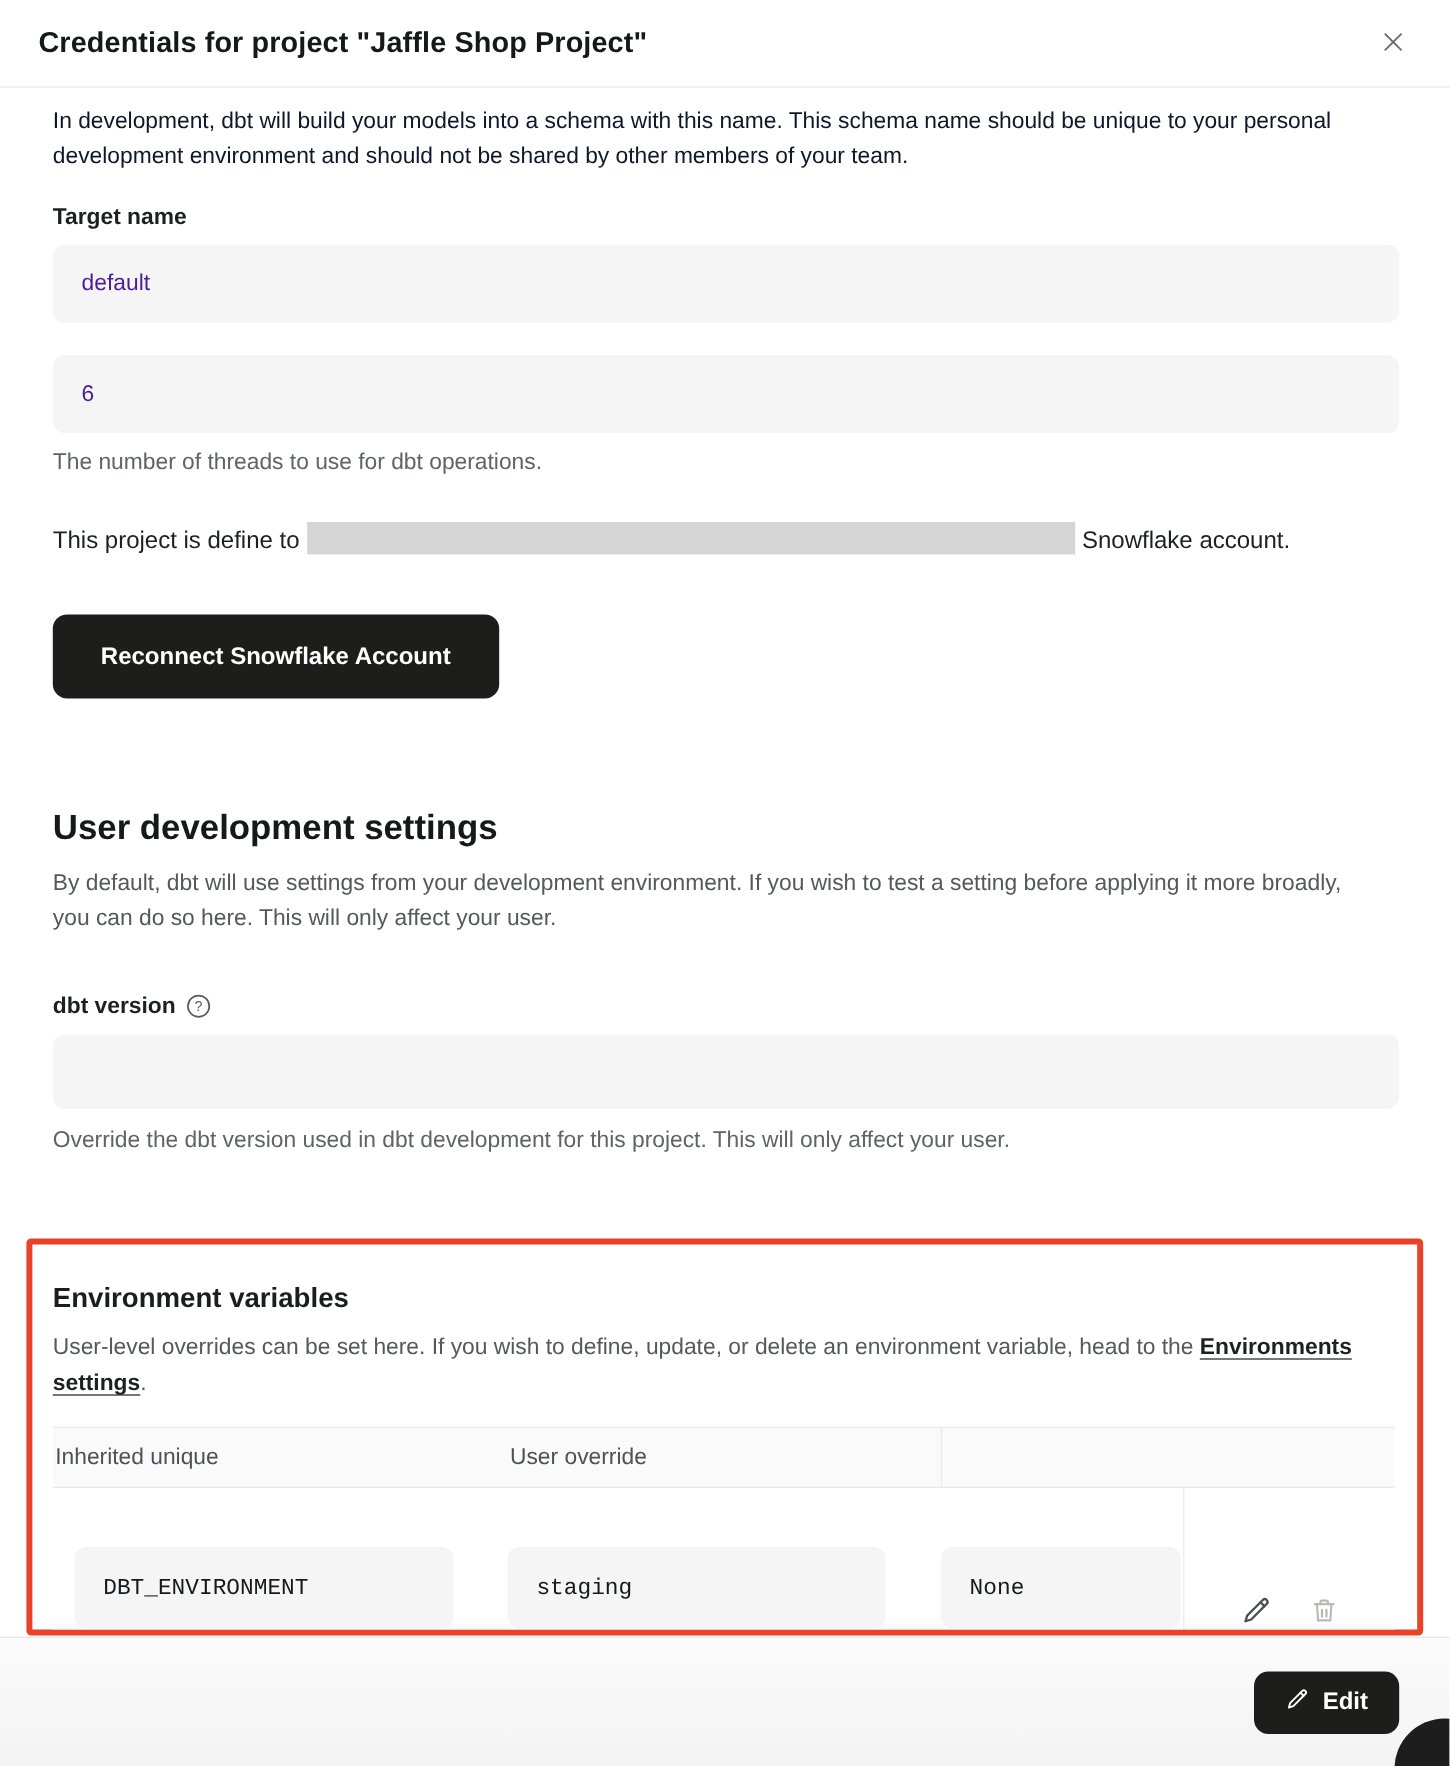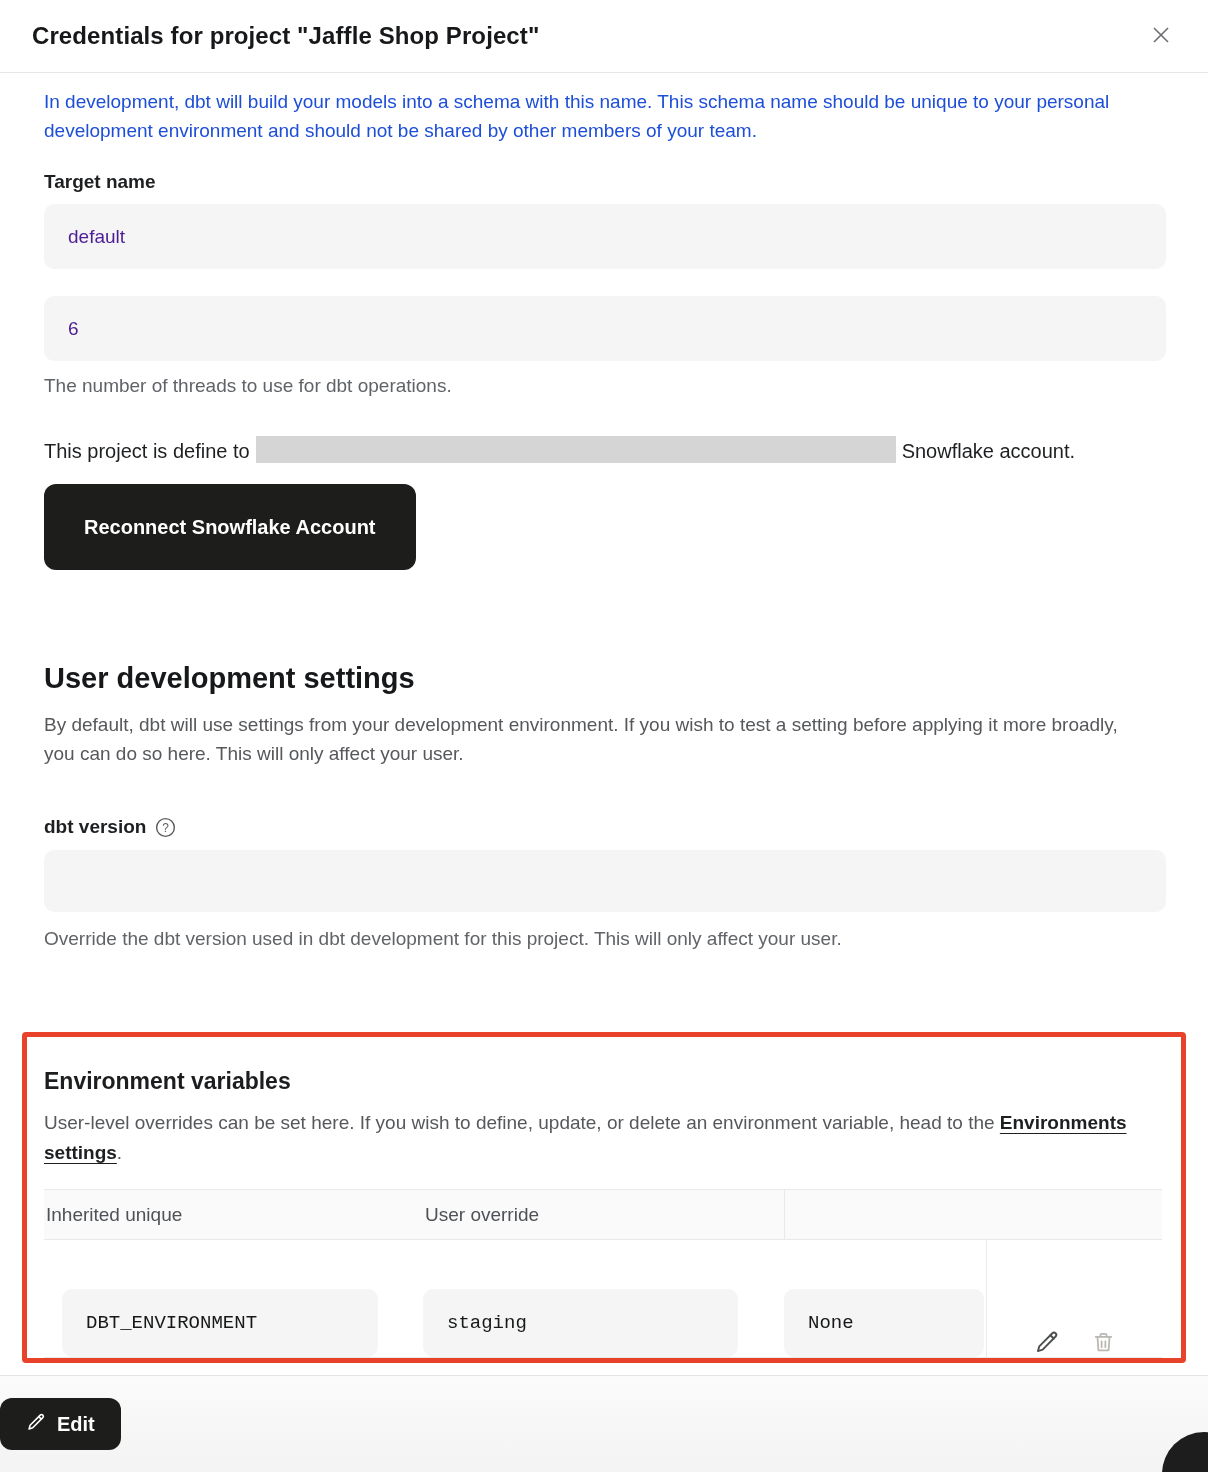--- a/index.html
+++ b/index.html
@@ -20,21 +20,21 @@
     padding:0 30px 0 32px;
     border-bottom:1px solid #e7e7e7;
   }
   .modal-title { font-size:24px; font-weight:700; color:#16181a; letter-spacing:.1px; }
   .close-btn { width:34px; height:34px; display:flex; align-items:center; justify-content:center; cursor:pointer; background:none; border:none; }
   .close-btn svg { width:24px; height:24px; stroke:#6b6d70; stroke-width:1.6; }
 
   
   .modal-body { flex:1 1 auto; padding:14px 42px 0 44px; overflow:hidden; }
 
-  .intro { font-size:19px; line-height:29px; color:#1d4ed8; margin-bottom:26px; max-width:1122px; }
+  .intro { font-size:19px; line-height:29px; color:#0f172a; margin-bottom:26px; max-width:1122px; }
 
   .field-label { font-size:19px; font-weight:700; color:#1d1f21; margin-bottom:11px; }
   .text-input {
     width:100%; height:65px;
     background:#f5f5f5; border:none; border-radius:10px;
     font-family:"Liberation Sans", sans-serif;
     font-size:19px; color:#4c1d95; padding:0 24px; outline:none; display:block;
   }
   .field { margin-bottom:27px; }
   .field.tight { margin-bottom:14px; }
@@ -42,26 +42,26 @@
 
   .linked-para { font-size:20px; line-height:36px; color:#1d1f21; margin:36px 0 0 0; max-width:1122px; }
   .redacted-bar { display:inline-block; width:640px; height:27px; background:#d5d5d5; vertical-align:-5px; margin:0 6px 0 6px; }
 
   .btn-dark {
     display:inline-flex; align-items:center; justify-content:center; gap:10px;
     background:#1d1e1c; color:#fff; border:none; border-radius:12px;
     font-family:"Liberation Sans", sans-serif;
     font-size:20px; font-weight:700; cursor:pointer;
   }
-  .reconnect-btn { height:86px; padding:0 40px; margin-top:15px; }
+  .reconnect-btn { height:70px; padding:0 40px; margin-top:43px; }
 
   .section-h2 { font-size:29px; font-weight:700; color:#16181a; margin-top:92px; margin-bottom:15px; }
   .section-desc { font-size:19px; line-height:29px; color:#56585b; margin-bottom:36px; max-width:1100px; }
 
-  .label-row { display:flex; align-items:flex-end; gap:9px; margin-bottom:12px;margin-top:48px; }
+  .label-row { display:flex; align-items:flex-start; gap:9px; margin-bottom:12px;margin-top:48px; }
   .label-row .field-label { margin-bottom:0; }
   .help-icon { width:21px; height:21px; display:inline-flex; }
   .help-icon svg { width:21px; height:21px; }
 
   .dbt-version-input { height:62px; }
   .dbt-version-helper { margin-top:16px; }
 
   
   .env-box {
     position:absolute; left:22px; width:1164px; top:1032px; height:331px;
@@ -86,24 +86,24 @@
   .env-cell.c2 .pill { width:315px; }
   .env-cell.c3 .pill { width:200px; }
   .env-cell.actions { border-left:1px solid #e9e9e9; height:100%; justify-content:center; gap:26px; }
   .icon-btn { background:none; border:none; cursor:pointer; display:flex; align-items:center; justify-content:center; padding:2px; }
   .icon-btn svg { display:block; }
   .pencil-icon svg { width:27px; height:27px; stroke:#4c4e50; stroke-width:1.7; fill:none; }
   .trash-icon svg { width:25px; height:25px; stroke:#bbb8b4; stroke-width:1.7; fill:none; }
 
   
   .modal-footer {
-    position:absolute; left:0; right:0; bottom:0; height:97px;
+    position:absolute; left:0; right:0; bottom:0; height:108px;
     background:linear-gradient(180deg,#fbfbfb 0%,#f3f3f3 100%);
     border-top:1px solid #e4e4e4;
-    display:flex; align-items:center; justify-content:flex-start;
+    display:flex; align-items:center; justify-content:flex-end;
     padding-right:42px;
     overflow:hidden;
   }
   .edit-btn { height:52px; padding:0 26px; border-radius:12px; font-size:20px; }
   .edit-btn svg { width:21px; height:21px; stroke:#fff; stroke-width:1.8; fill:none; }
   .corner-blob { position:absolute; right:-38px; bottom:-44px; width:84px; height:84px; border-radius:50%; background:#1d1d1d; }
 </style>
 </head>
 <body>
 

